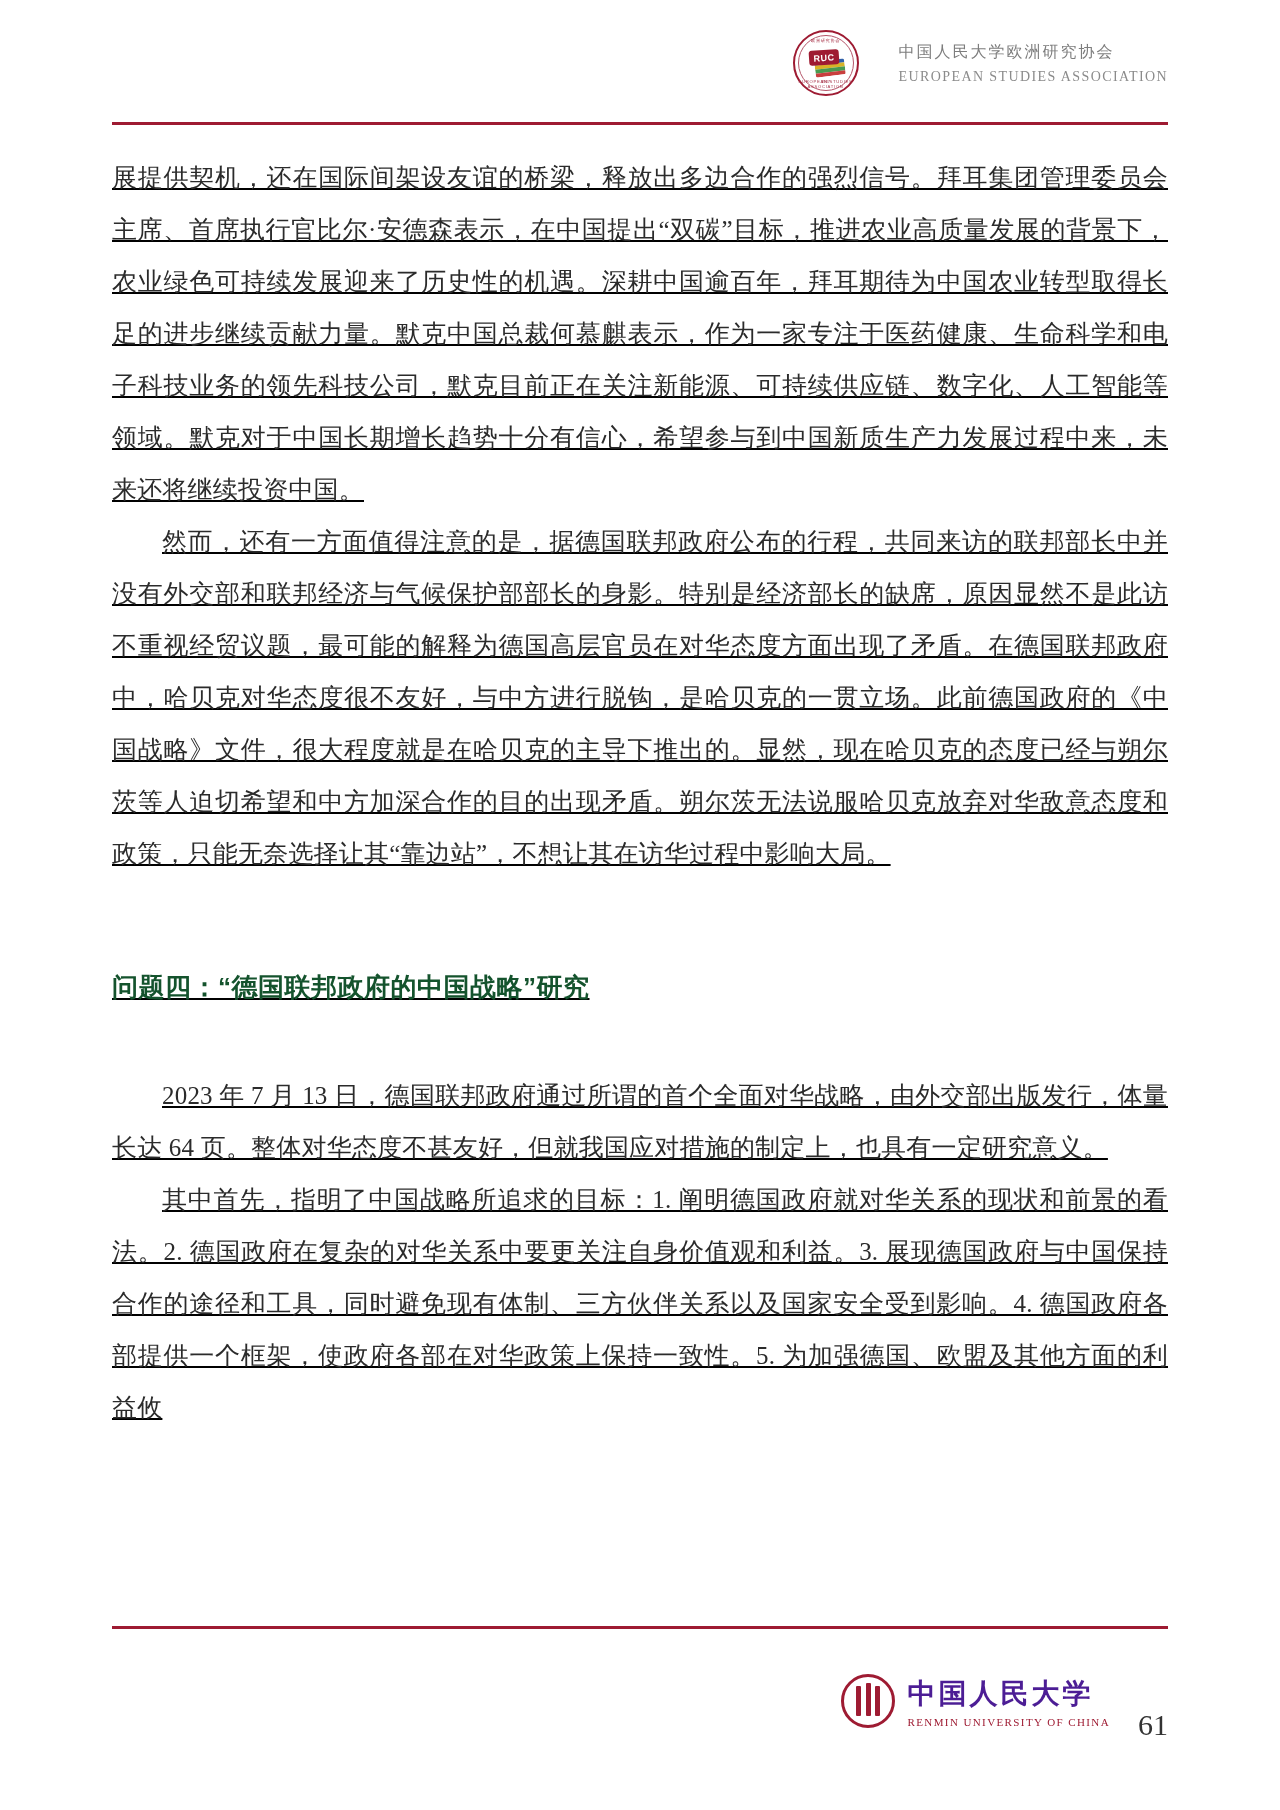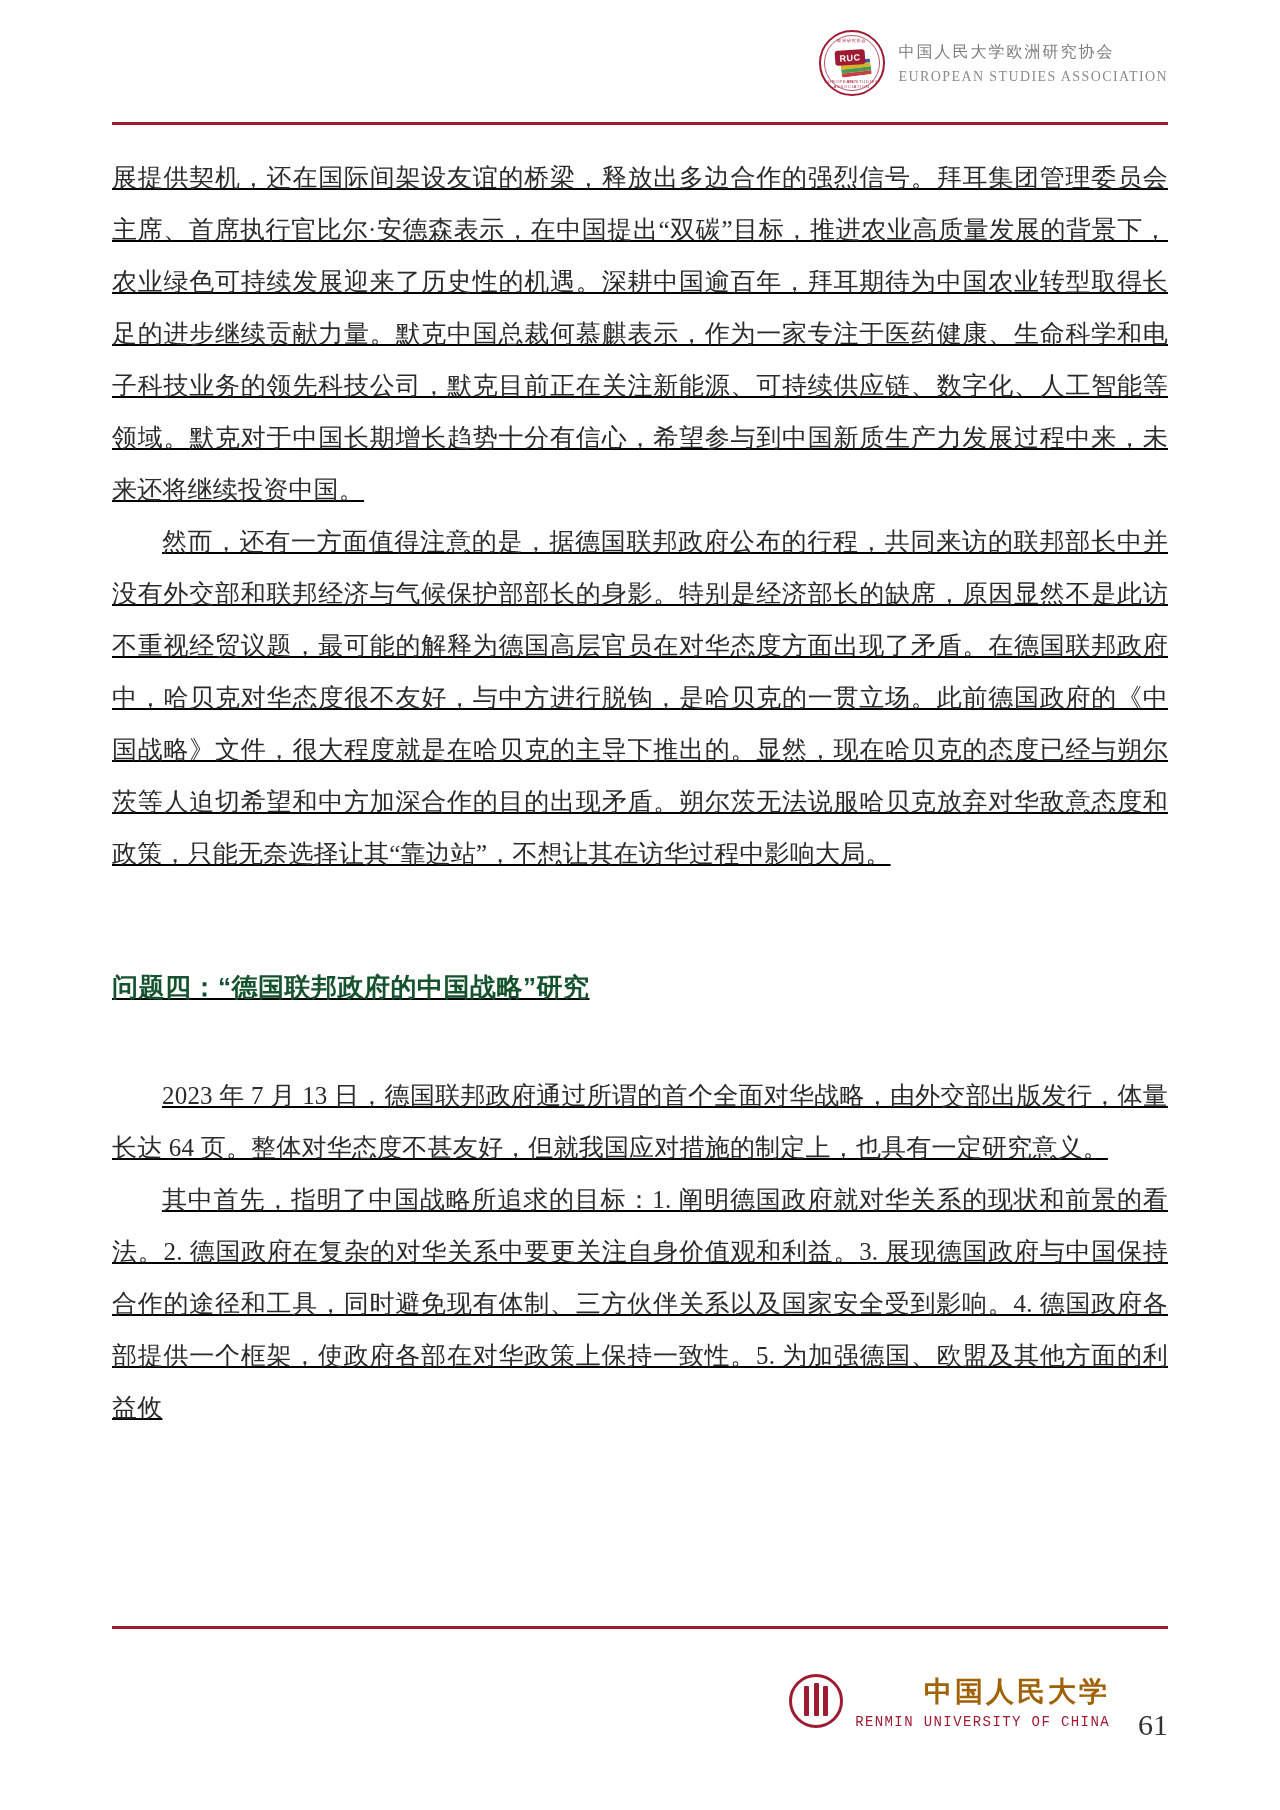--- a/index.html
+++ b/index.html
@@ -104,20 +104,21 @@
     text-align: center;
     font-size: 4px;
     color: #9e1b32;
     font-family: "Liberation Sans", sans-serif;
   }
   .header-text {
     display: flex;
     flex-direction: column;
     justify-content: center;
     gap: 6px;
+    margin-left: 26px;
   }
   .header-cn {
     font-size: 16px;
     color: #7d7d7d;
     letter-spacing: 2px;
     font-family: "Liberation Serif", serif;
     white-space: nowrap;
   }
   .header-en {
     font-size: 14px;
@@ -211,31 +212,30 @@
   .ruc-seal .p2 { left: 24.5px; top: 9px; height: 33px; }
   .ruc-seal .p3 { left: 34px; }
   .ruc-names {
     display: flex;
     flex-direction: column;
     gap: 3px;
   }
   .ruc-cn {
     font-size: 28px;
     font-weight: bold;
-    color: #a16207;
+    color: #4c1d95;
     letter-spacing: 3px;
     font-family: "Liberation Serif", serif;
     white-space: nowrap;
-    text-align: right;
   }
   .ruc-en {
-    font-size: 14px;
+    font-size: 11px;
     color: #9e1b32;
     letter-spacing: 1.4px;
-    font-family: Liberation Mono, monospace;
+    font-family: Liberation Serif, serif;
     white-space: nowrap;
   }
   .page-number {
     font-size: 30px;
     color: #333333;
     font-family: "Liberation Serif", serif;
     margin-left: 8px;
     margin-top: 48px;
   }
 </style>

